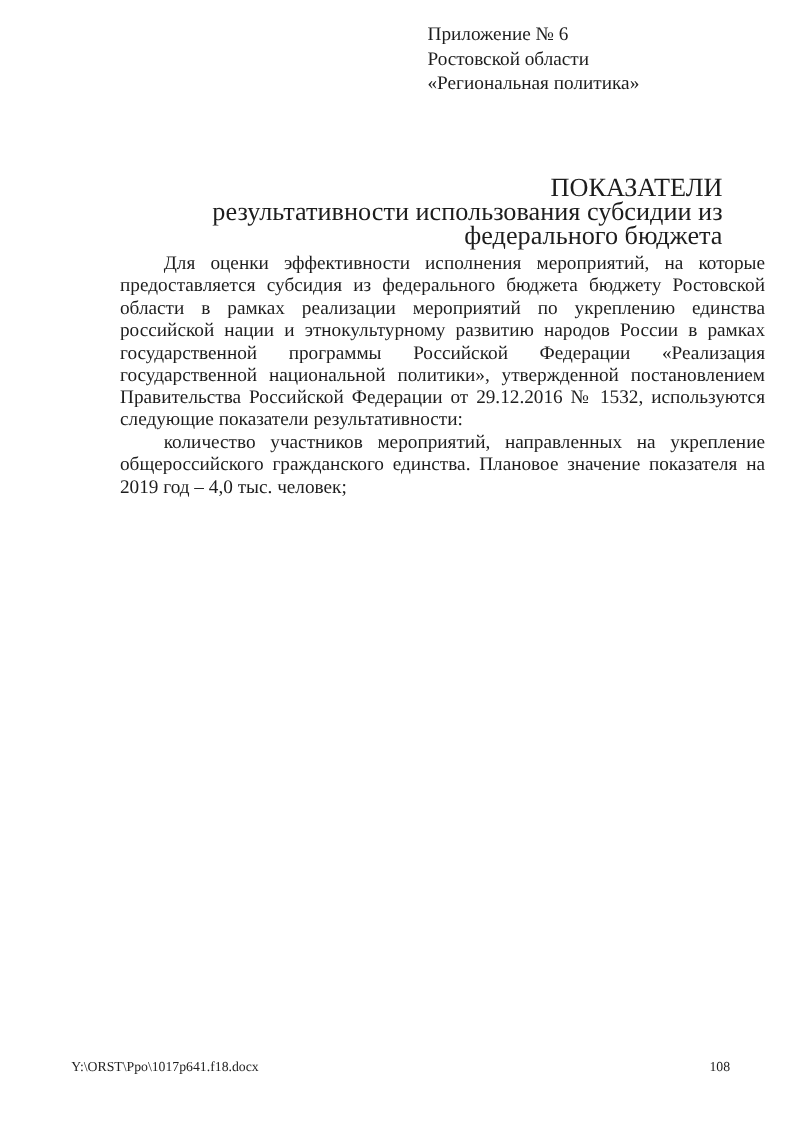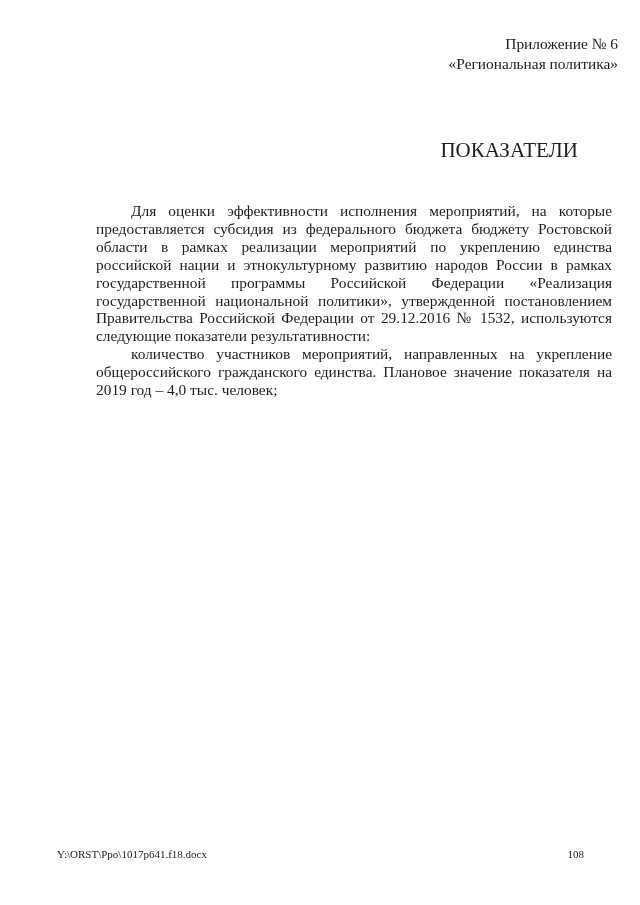--- a/index.html
+++ b/index.html
@@ -11,24 +11,24 @@
     position: relative;
     width: 640px;
     height: 905px;
     background: #ffffff;
     font-family: "Liberation Serif", "DejaVu Serif", serif;
     color: #1d1d1d;
     overflow: hidden;
   }
   .header-block {
     position: absolute;
-    top: 34px;
+    top: 18px;
     right: 22px;
     width: 276px;
-    text-align: right;
+    text-align: left;
     font-size: 15.4px;
     line-height: 19.5px;
     white-space: nowrap;
   }
   .title-block {
     position: absolute;
     top: 141px;
     left: 62px;
     width: 516px;
     text-align: right;
@@ -64,25 +64,27 @@
     line-height: 14px;
   }
 </style>
 </head>
 <body>
 
 <div class="page">
 
   <div class="header-block">
     <div>Приложение № 6</div>
+    <div>Ростовской области</div>
     <div>«Региональная политика»</div>
   </div>
 
   <div class="title-block">
     <div>ПОКАЗАТЕЛИ</div>
+    <div>результативности использования субсидии из федерального бюджета</div>
   </div>
 
   <div class="body-text">
     <p>Для оценки эффективности исполнения мероприятий, на которые предоставляется субсидия из федерального бюджета бюджету Ростовской области в рамках реализации мероприятий по укреплению единства российской нации и этнокультурному развитию народов России в рамках государственной программы Российской Федерации «Реализация государственной национальной политики», утвержденной постановлением Правительства Российской Федерации от 29.12.2016 № 1532, используются следующие показатели результативности:</p>
     <p>количество участников мероприятий, направленных на укрепление общероссийского гражданского единства. Плановое значение показателя на 2019 год – 4,0 тыс. человек;</p>
   </div>
 
   <div class="footer">
     <span>Y:\ORST\Ppo\1017p641.f18.docx</span>
     <span>108</span>

